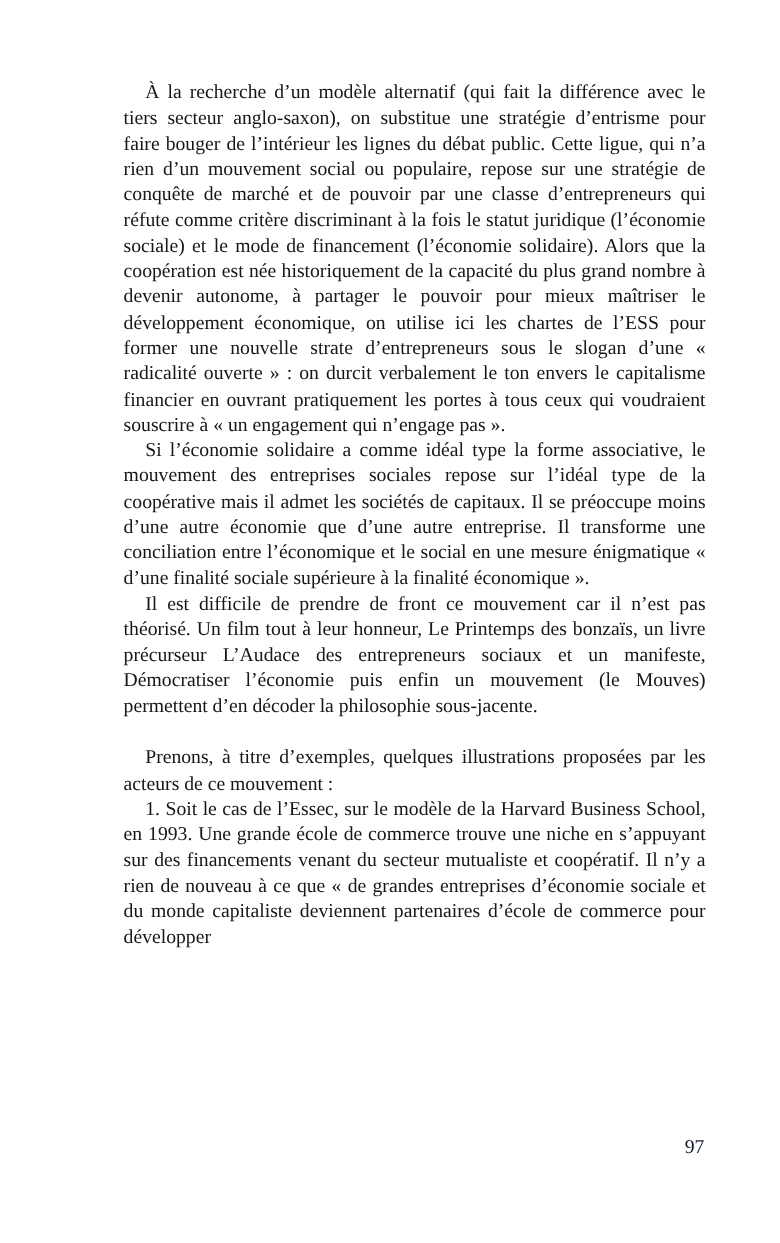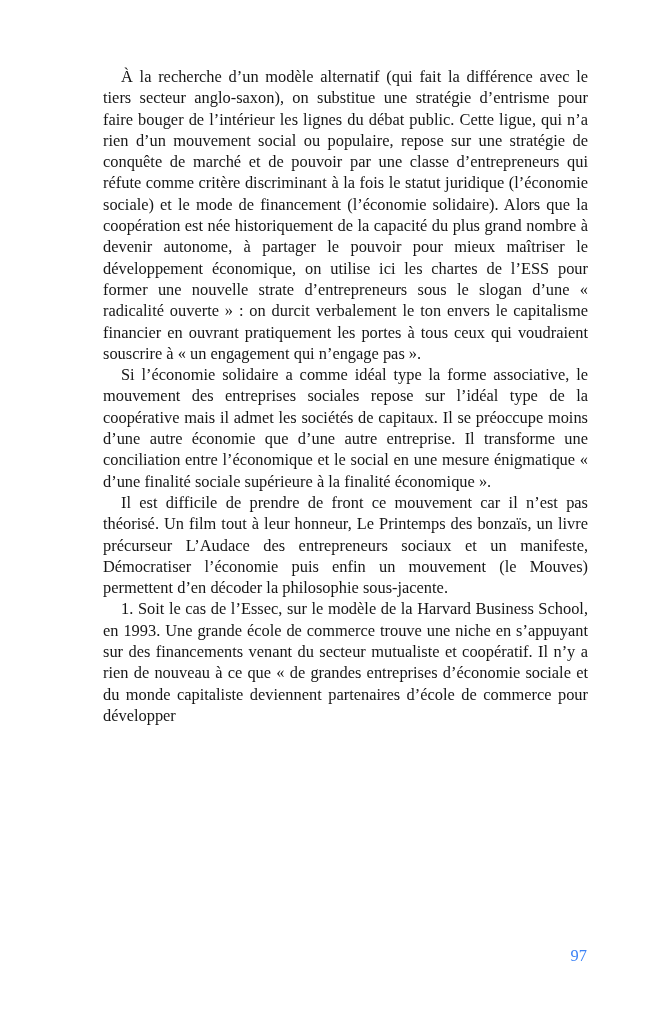--- a/index.html
+++ b/index.html
@@ -36,36 +36,37 @@
     margin-top: 22px;
   }
   .italic {
   }
   .page-number {
     position: absolute;
     right: 83px;
     bottom: 72px;
     font-size: 16.4px;
     line-height: 1;
-    color: #3b82f6;
+    color: #0f172a;
   }
 </style>
 </head>
 <body>
 
 <div class="book-page">
 
   <div class="text-block">
 
     <p>À la recherche d’un modèle alternatif (qui fait la différence avec le tiers secteur anglo-saxon), on substitue une stratégie d’entrisme pour faire bouger de l’intérieur les lignes du débat public. Cette ligue, qui n’a rien d’un mouvement social ou populaire, repose sur une stratégie de conquête de marché et de pouvoir par une classe d’entrepreneurs qui réfute comme critère discriminant à la fois le statut juridique (l’économie sociale) et le mode de financement (l’économie solidaire). Alors que la coopération est née historiquement de la capacité du plus grand nombre à devenir autonome, à partager le pouvoir pour mieux maîtriser le développement économique, on utilise ici les chartes de l’ESS pour former une nouvelle strate d’entrepreneurs sous le slogan d’une « radicalité ouverte » : on durcit verbalement le ton envers le capitalisme financier en ouvrant pratiquement les portes à tous ceux qui voudraient souscrire à « un engagement qui n’engage pas ».</p>
 
     <p>Si l’économie solidaire a comme idéal type la forme associative, le mouvement des entreprises sociales repose sur l’idéal type de la coopérative mais il admet les sociétés de capitaux. Il se préoccupe moins d’une autre économie que d’une autre entreprise. Il transforme une conciliation entre l’économique et le social en une mesure énigmatique « d’une finalité sociale supérieure à la finalité économique ».</p>
 
     <p><span>Il est difficile de prendre de front ce mouvement car il n’est pas théorisé. Un film tout à leur honneur, </span><span class="italic">Le Printemps des bonzaïs</span><span>, un livre précurseur </span><span class="italic">L’Audace des entrepreneurs sociaux</span><span> et un manifeste, </span><span class="italic">Démocratiser l’économie</span><span> puis enfin un mouvement (le Mouves) permettent d’en décoder la philosophie sous-jacente.</span></p>
 
+    <p class="section-gap">Prenons, à titre d’exemples, quelques illustrations proposées par les acteurs de ce mouvement :</p>
 
     <p>1. Soit le cas de l’Essec, sur le modèle de la Harvard Business School, en 1993. Une grande école de commerce trouve une niche en s’appuyant sur des financements venant du secteur mutualiste et coopératif. Il n’y a rien de nouveau à ce que « de grandes entreprises d’économie sociale et du monde capitaliste deviennent partenaires d’école de commerce pour développer</p>
 
   </div>
 
   <div class="page-number">97</div>
 
 </div>
 
 </body></html>

